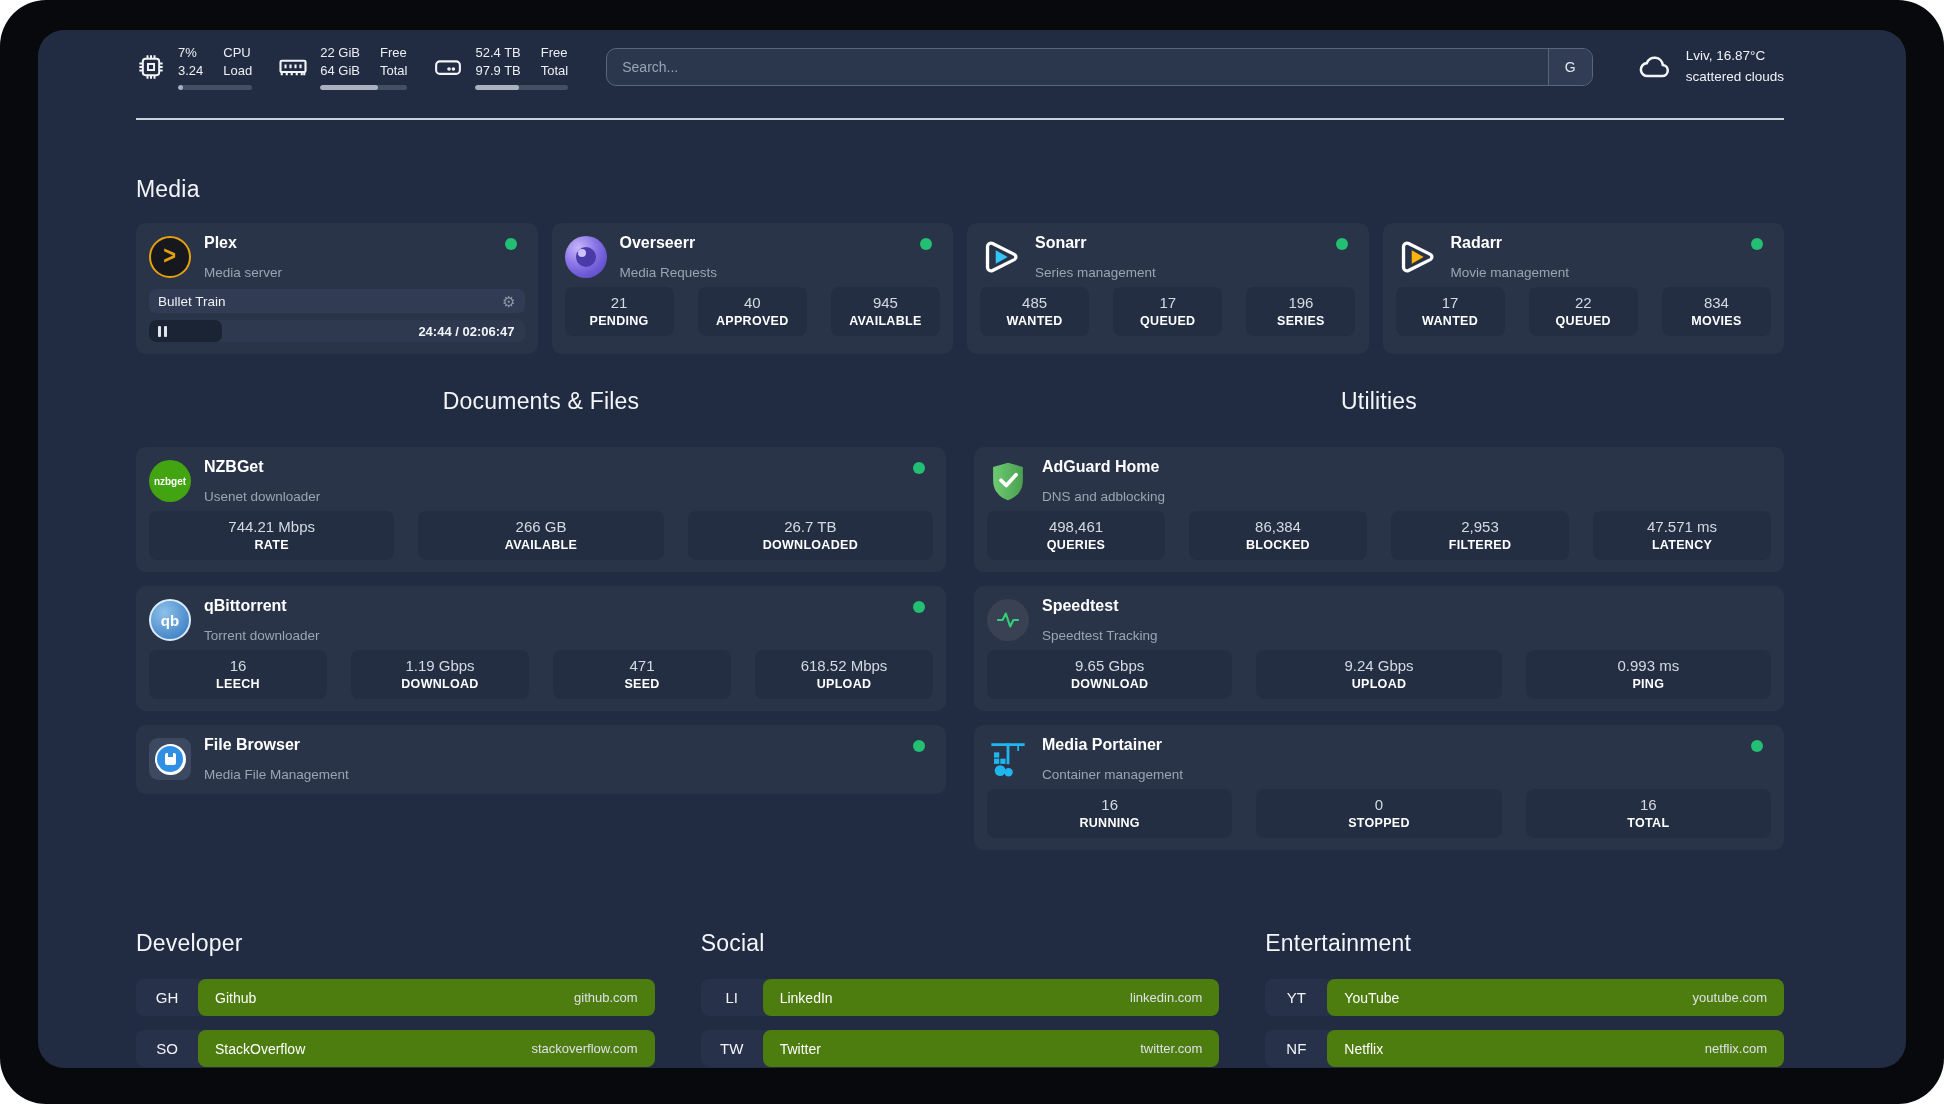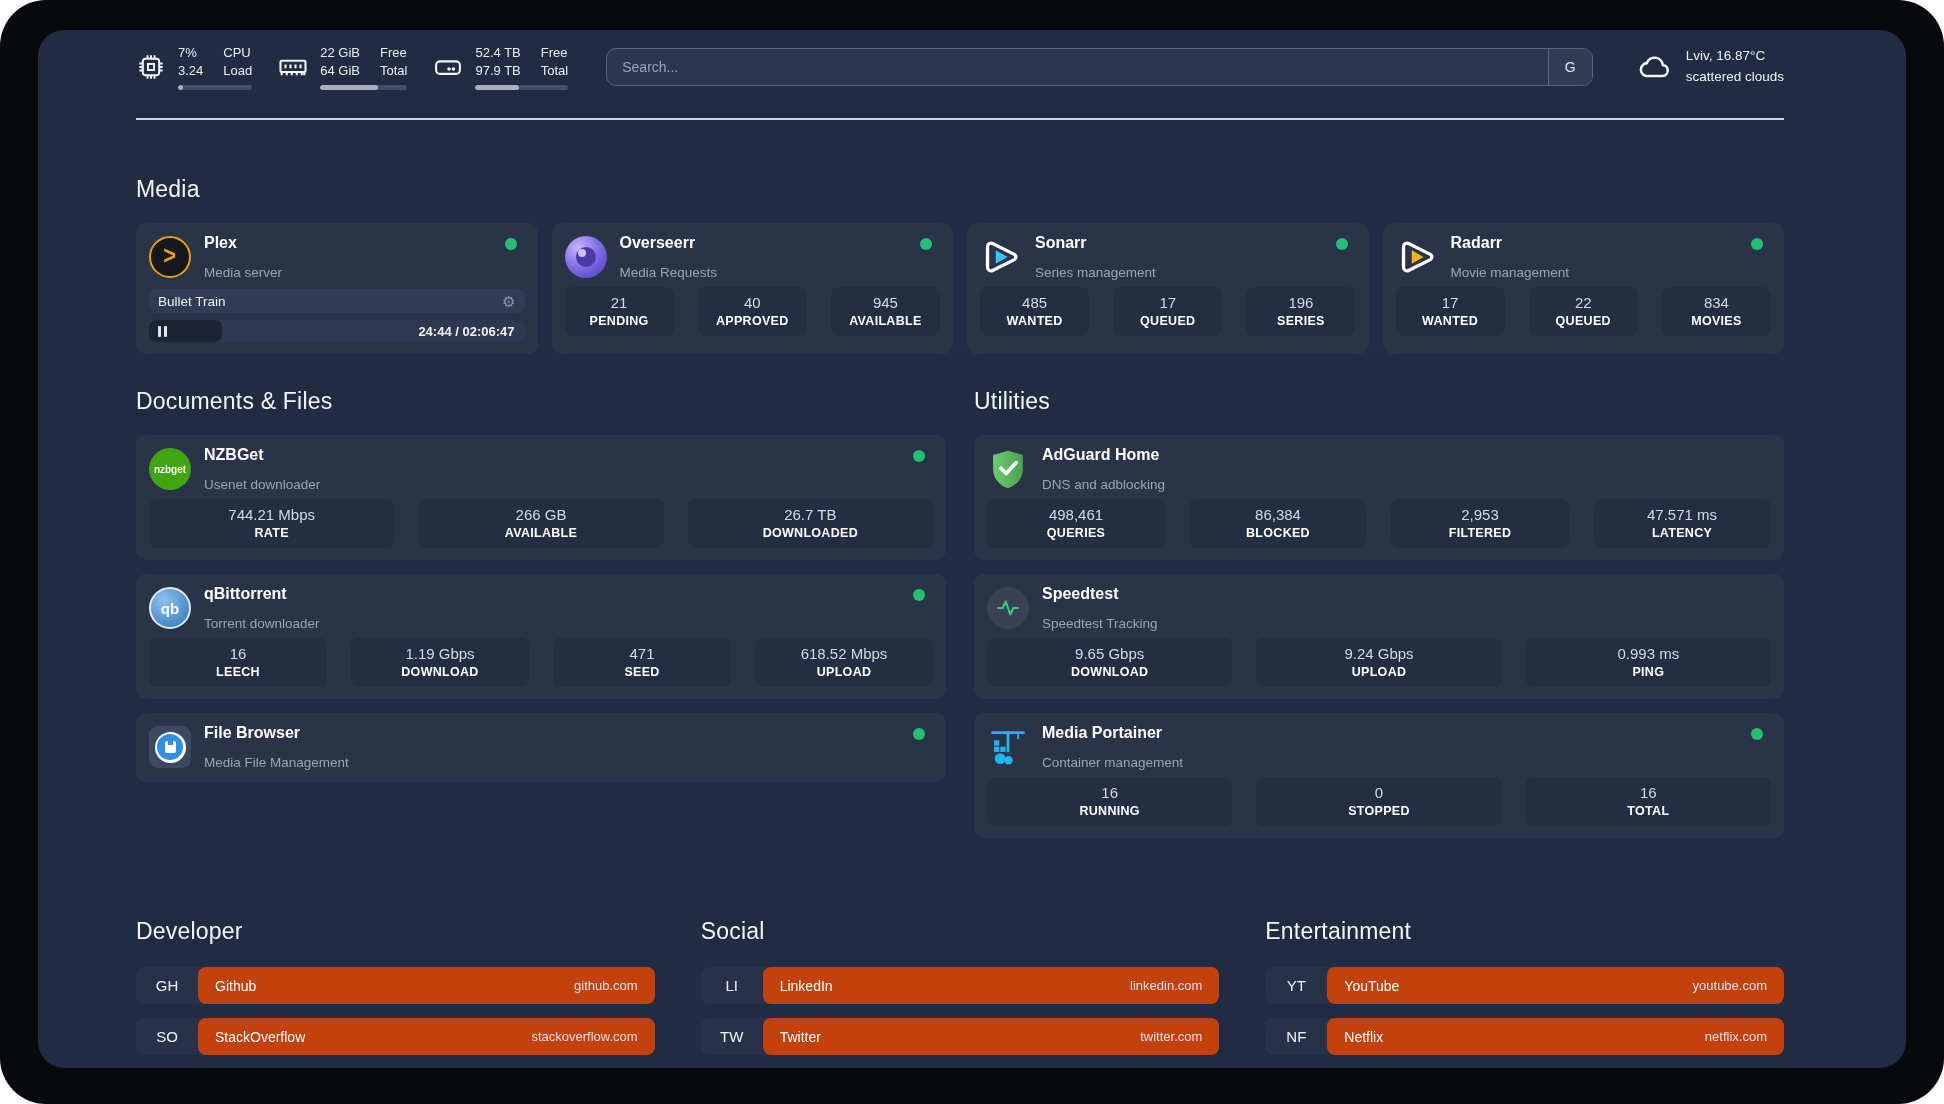--- a/index.html
+++ b/index.html
@@ -46,21 +46,21 @@
     color:#e3e7ee; font-size:14px; cursor:pointer;
   }
   .weather { display:flex; gap:13px; align-items:center; }
   .w-text { font-size:13.5px; color:#f0f2f6; line-height:1.55; }
 
   .divider { border:none; border-top:2px solid #ccd1da; margin-top:28px; }
 
   
   h2.section-title { font-size:23px; font-weight:500; color:#f3f5f8; letter-spacing:.2px; }
   .media-head { margin:56px 0 20px; }
-  .col-head { margin:34px 0 20px; }
+  .col-head { margin:34px 0 32px;text-align:center; }
   .bm-head { margin:66px 0 22px; }
 
   .grid4 { display:grid; grid-template-columns:repeat(4,1fr); gap:14px; }
   .two-col { display:grid; grid-template-columns:1fr 1fr; column-gap:28px; }
   .three-col { display:grid; grid-template-columns:repeat(3,1fr); column-gap:46px; }
 
   
   .card { background:#2a3449; border-radius:10px; padding:11px 13px 12px; cursor:pointer; }
   .col .card { margin-bottom:14px; }
   .card-header { display:flex; gap:13px; align-items:center; }
@@ -103,21 +103,21 @@
   .ic-fb-wrap { width:42px; height:42px; border-radius:9px; background:#3d4961; display:flex; align-items:center; justify-content:center; }
   .ic-fb-ring { width:31px; height:31px; border-radius:50%; background:#fff; display:flex; align-items:center; justify-content:center; }
   .ic-fb-inner { width:26px; height:26px; border-radius:50%; background:#2f8fe5; display:flex; align-items:center; justify-content:center; }
   .ic-fb-floppy { width:11px; height:12px; background:#fff; border-radius:2px; position:relative; }
   .ic-fb-floppy::after { content:""; position:absolute; top:0; left:3px; width:5px; height:4px; background:#2f8fe5; }
   .ic-speedtest { background:#3a4152; }
 
   
   .bookmark { display:flex; height:37px; border-radius:8px; margin-bottom:14px; background:#27324a; cursor:pointer; }
   .bm-abbr { width:62px; flex:none; display:flex; align-items:center; justify-content:center; font-size:15px; color:#f2f4f8; }
-  .bm-main { flex:1; background:#c2410c; border-radius:8px; display:flex; align-items:center; padding:0 17px; min-width:0; }
+  .bm-main { flex:1; background:#4d7c0f; border-radius:8px; display:flex; align-items:center; padding:0 17px; min-width:0; }
   .bm-name { flex:1; font-size:14px; color:#ffffff; }
   .bm-url { font-size:13px; color:#dde1e8; }
 </style>
 </head>
 <body>
 
 <div class="window">
 <div class="page">
 <div class="content">
 

